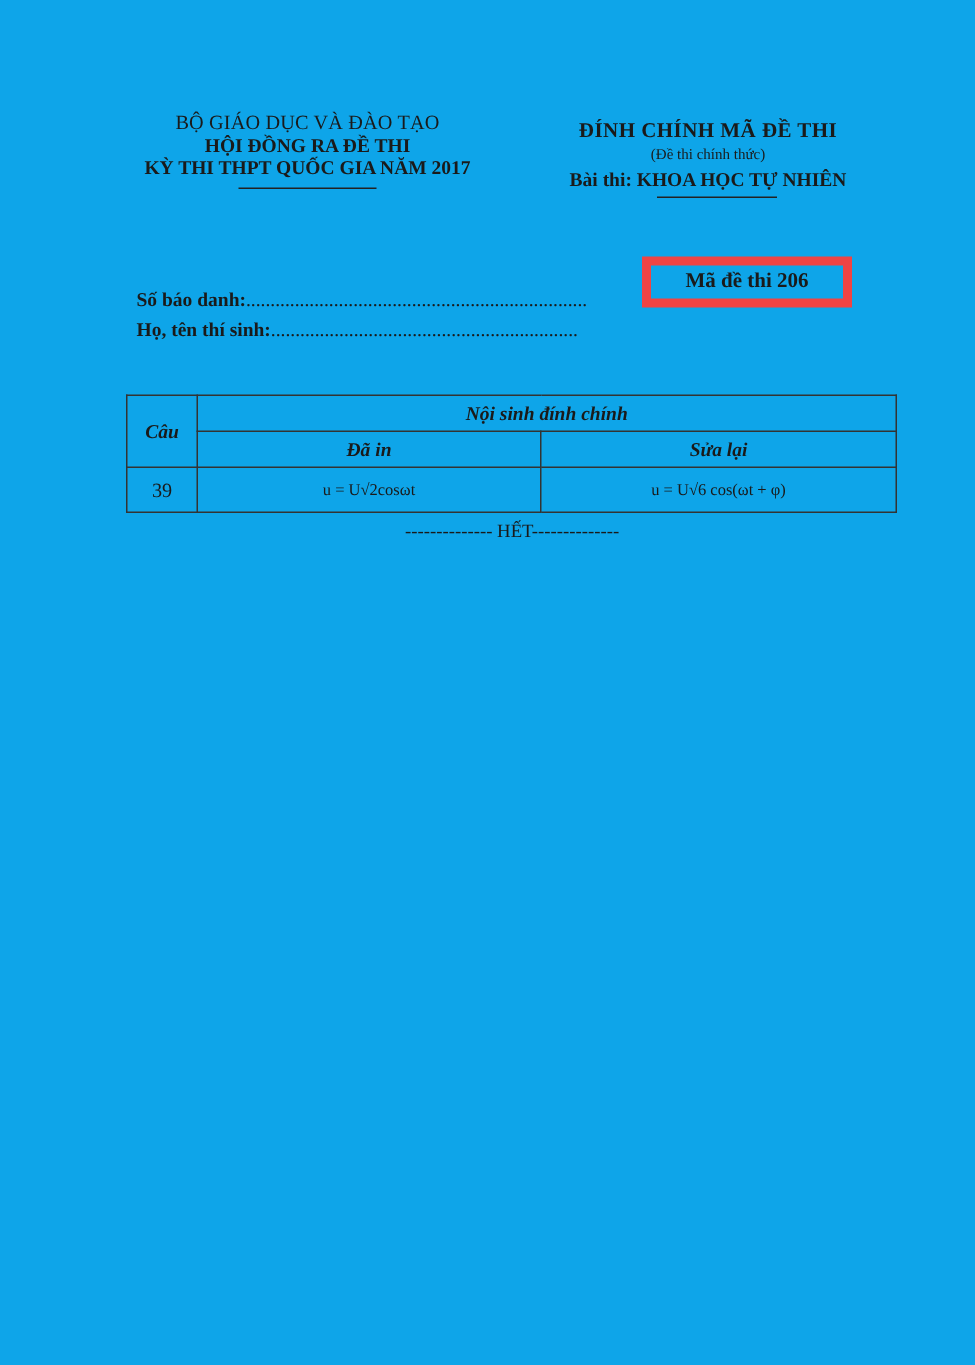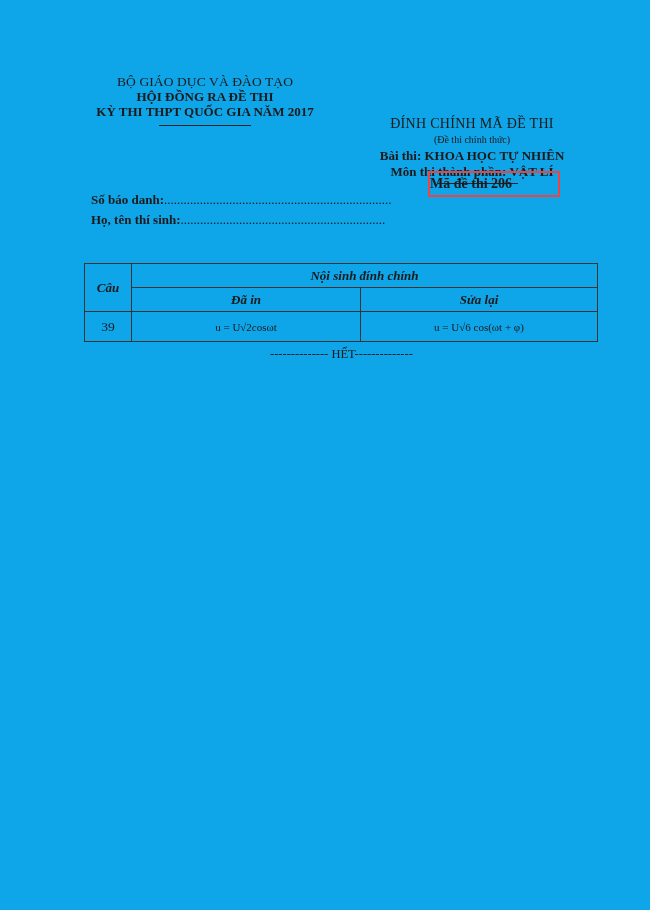--- a/index.html
+++ b/index.html
@@ -50,23 +50,22 @@
     .right-header {
       position: absolute;
       left: 352px;
       top: 80px;
       width: 240px;
       text-align: center;
       line-height: 16px;
     }
     .right-header .title {
       font-size: 14px;
-      font-weight: normal;
+      font-weight: bold;
       letter-spacing: 0.3px;
-      margin-top: 36px;
     }
     .right-header .subtitle {
       font-size: 10px;
       font-weight: normal;
     }
     .right-header .test,
     .right-header .subject {
       font-size: 13px;
       font-weight: bold;
     }
@@ -77,22 +76,22 @@
       position: relative;
       left: 6px;
     }
     
     .code-box {
       position: absolute;
       left: 428px;
       top: 171px;
       width: 128px;
       height: 22px;
-      border: 2px solid #ef4444;
-      text-align: left;
+      border: 6px solid #ef4444;
+      text-align: center;
       font-size: 14px;
       font-weight: bold;
       line-height: 22px;
     }
     
     .fields {
       position: absolute;
       left: 91px;
       top: 190px;
       font-size: 13px;
@@ -157,21 +156,20 @@
     <div class="ministry">BỘ GIÁO DỤC VÀ ĐÀO TẠO</div>
     <div class="council">HỘI ĐỒNG RA ĐỀ THI</div>
     <div class="exam-name">KỲ THI THPT QUỐC GIA NĂM 2017</div>
     <div class="rule"></div>
   </div>
 
   <div class="right-header">
     <div class="title">ĐÍNH CHÍNH MÃ ĐỀ THI</div>
     <div class="subtitle">(Đề thi chính thức)</div>
     <div class="test">Bài thi: KHOA HỌC TỰ NHIÊN</div>
-    <div class="subject">Môn thi thành phần: VẬT LÍ</div>
     <div class="rule"></div>
   </div>
 
   <div class="code-box">Mã đề thi 206</div>
 
   <div class="fields">
     <div class="field-row">
       <span>Số báo danh:</span><span class="dots">......................................................................</span>
     </div>
     <div class="field-row">

